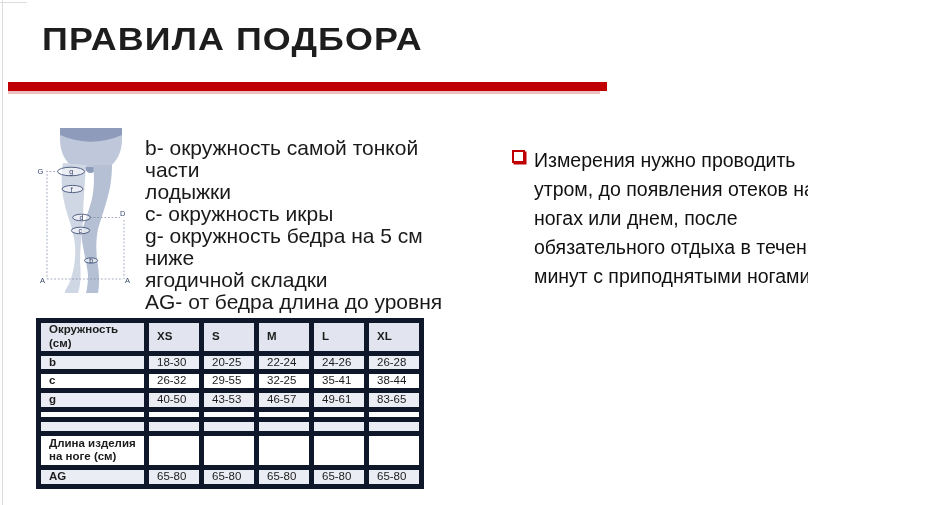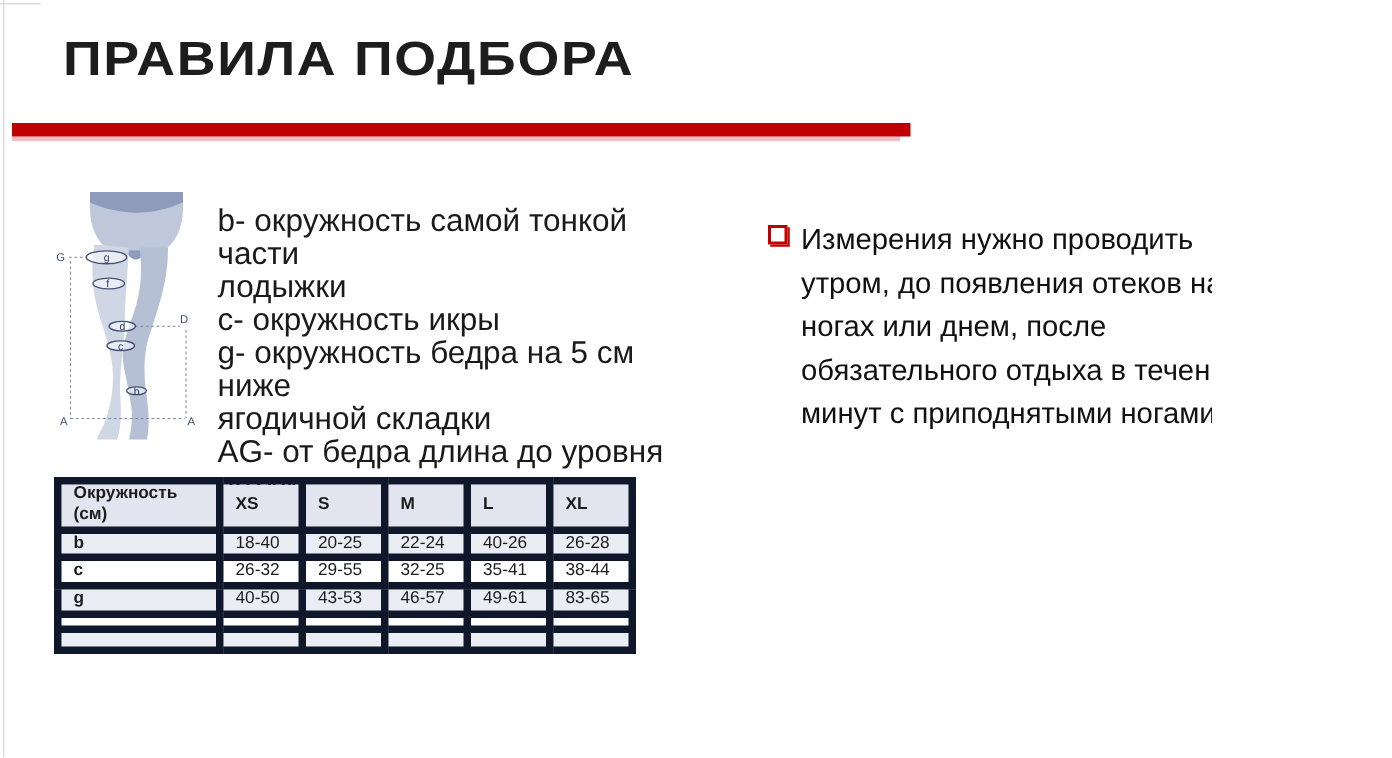--- a/index.html
+++ b/index.html
@@ -134,24 +134,24 @@
         <tr class="hdr">
           <td>Окружность (см)</td>
           <td>XS</td>
           <td>S</td>
           <td>M</td>
           <td>L</td>
           <td>XL</td>
         </tr>
         <tr class="band">
           <td>b</td>
-          <td>18-40</td>
+          <td>18-30</td>
           <td>20-25</td>
           <td>22-24</td>
-          <td>40-26</td>
+          <td>24-26</td>
           <td>26-28</td>
         </tr>
         <tr>
           <td>c</td>
           <td>26-32</td>
           <td>29-55</td>
           <td>32-25</td>
           <td>35-41</td>
           <td>38-44</td>
         </tr>
@@ -172,16 +172,33 @@
           <td></td>
         </tr>
         <tr class="band">
           <td></td>
           <td></td>
           <td></td>
           <td></td>
           <td></td>
           <td></td>
         </tr>
+        <tr>
+          <td>Длина изделия
+на ноге (см)</td>
+          <td></td>
+          <td></td>
+          <td></td>
+          <td></td>
+          <td></td>
+        </tr>
+        <tr class="band">
+          <td>AG</td>
+          <td>65-80</td>
+          <td>65-80</td>
+          <td>65-80</td>
+          <td>65-80</td>
+          <td>65-80</td>
+        </tr>
       </tbody>
   </table>
 
 </div>
 
 </body></html>

